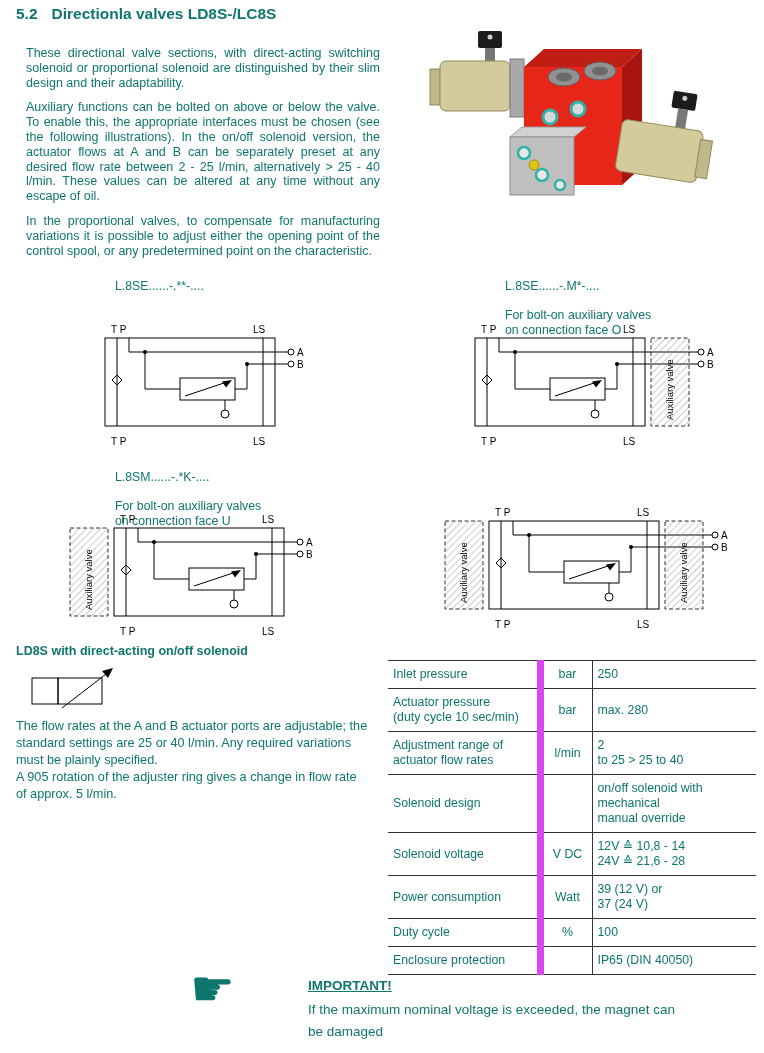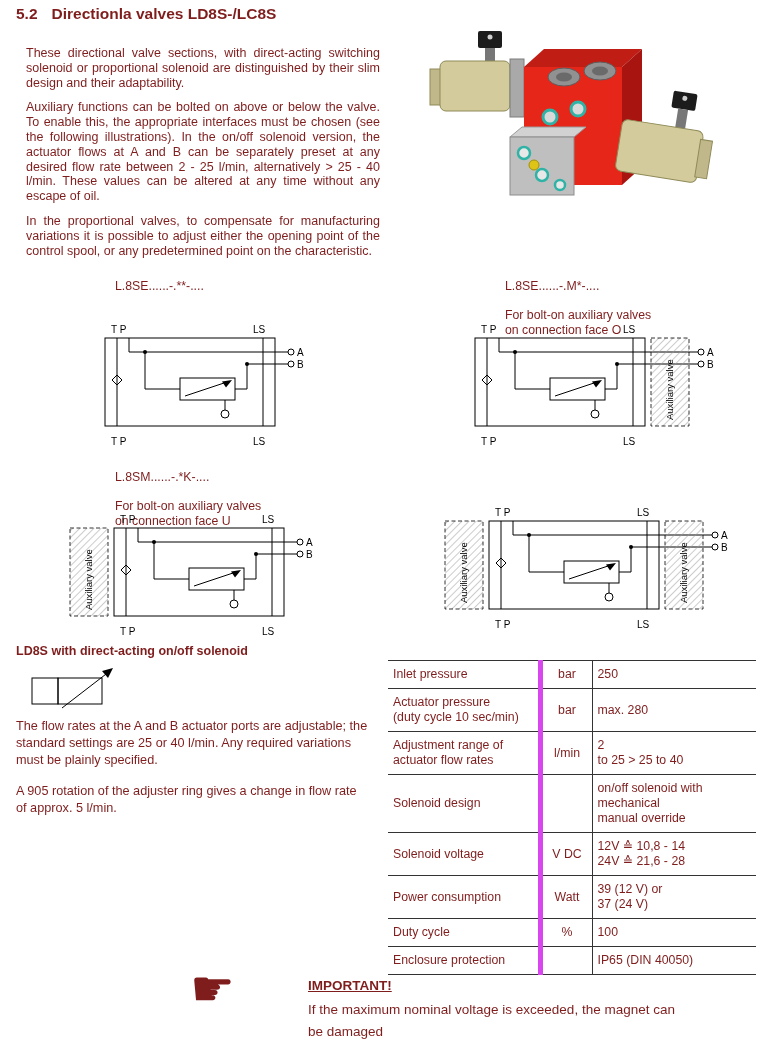--- a/index.html
+++ b/index.html
@@ -1,45 +1,45 @@
 <!DOCTYPE html>
 <html><head>
 <meta charset="utf-8">
 <style>
   * { margin:0; padding:0; box-sizing:border-box; }
   html,body { background:#ffffff; }
   .page {
     position:relative; width:764px; height:1053px; background:#ffffff;
-    font-family:"Liberation Sans", sans-serif; color:#7f1d1d; overflow:hidden;
+    font-family:"Liberation Sans", sans-serif; color:#0f766e; overflow:hidden;
   }
   .title { position:absolute; left:16px; top:5px; font-size:15.5px; font-weight:bold; }
   .title .sec { margin-right:14px; }
   .intro { position:absolute; left:16px; top:36px; width:374px; font-size:12.5px; line-height:14.8px; text-align:justify; }
   .intro p { margin:10px; }
 
   .caption { position:absolute; font-size:12.3px; line-height:14.8px; white-space:pre-line; }
   .schem { position:absolute; }
   .ln { stroke:#000; stroke-width:1; fill:none; }
   .dlab { font-size:10px; fill:#000; }
   .auxlab { font-size:9.5px; fill:#000; }
   .panel { stroke:#000; stroke-width:0.8; stroke-dasharray:4 2.5; }
 
   .valve-photo { position:absolute; left:424px; top:25px; }
 
   .ld8s-heading { position:absolute; left:16px; top:644px; font-size:12.5px; font-weight:bold; }
   .sol-symbol { position:absolute; left:26px; top:664px; }
   .flowtext { position:absolute; left:16px; top:718px; width:352px; font-size:12.7px; line-height:17px; }
   .flowtext p { margin:0; }
-  .flowtext p + p { margin-top:14px; }
+  .flowtext p + p { margin-top:0; }
 
   .spec { position:absolute; left:388px; top:660px; width:368px; border-collapse:collapse; font-size:12.3px; }
   .spec td { border-top:1px solid #333; padding:6px 5px; vertical-align:middle; white-space:pre-line; line-height:15px; }
   .spec tr:last-child td { border-bottom:1px solid #333; }
   .spec td.p { width:152px; text-align:left;margin-left:16px; }
-  .spec td.u { width:52px; text-align:center; border-left:5px solid #d946ef; border-right:1px solid #333; }
+  .spec td.u { width:52px; text-align:center; border-left:7px solid #d946ef; border-right:1px solid #333; }
   .spec td.v { text-align:left; }
 
   .hand { position:absolute; left:190px; top:964px; font-size:50px; line-height:50px; }
   .imp-heading { position:absolute; left:308px; top:978px; font-size:13.5px; font-weight:bold;text-decoration:underline; }
   .imp-text { position:absolute; left:308px; top:999px; width:452px; font-size:13.5px; line-height:22px; white-space:pre-line; }
 </style>
 </head>
 <body>
 
 <svg width="0" height="0" style="position:absolute">

